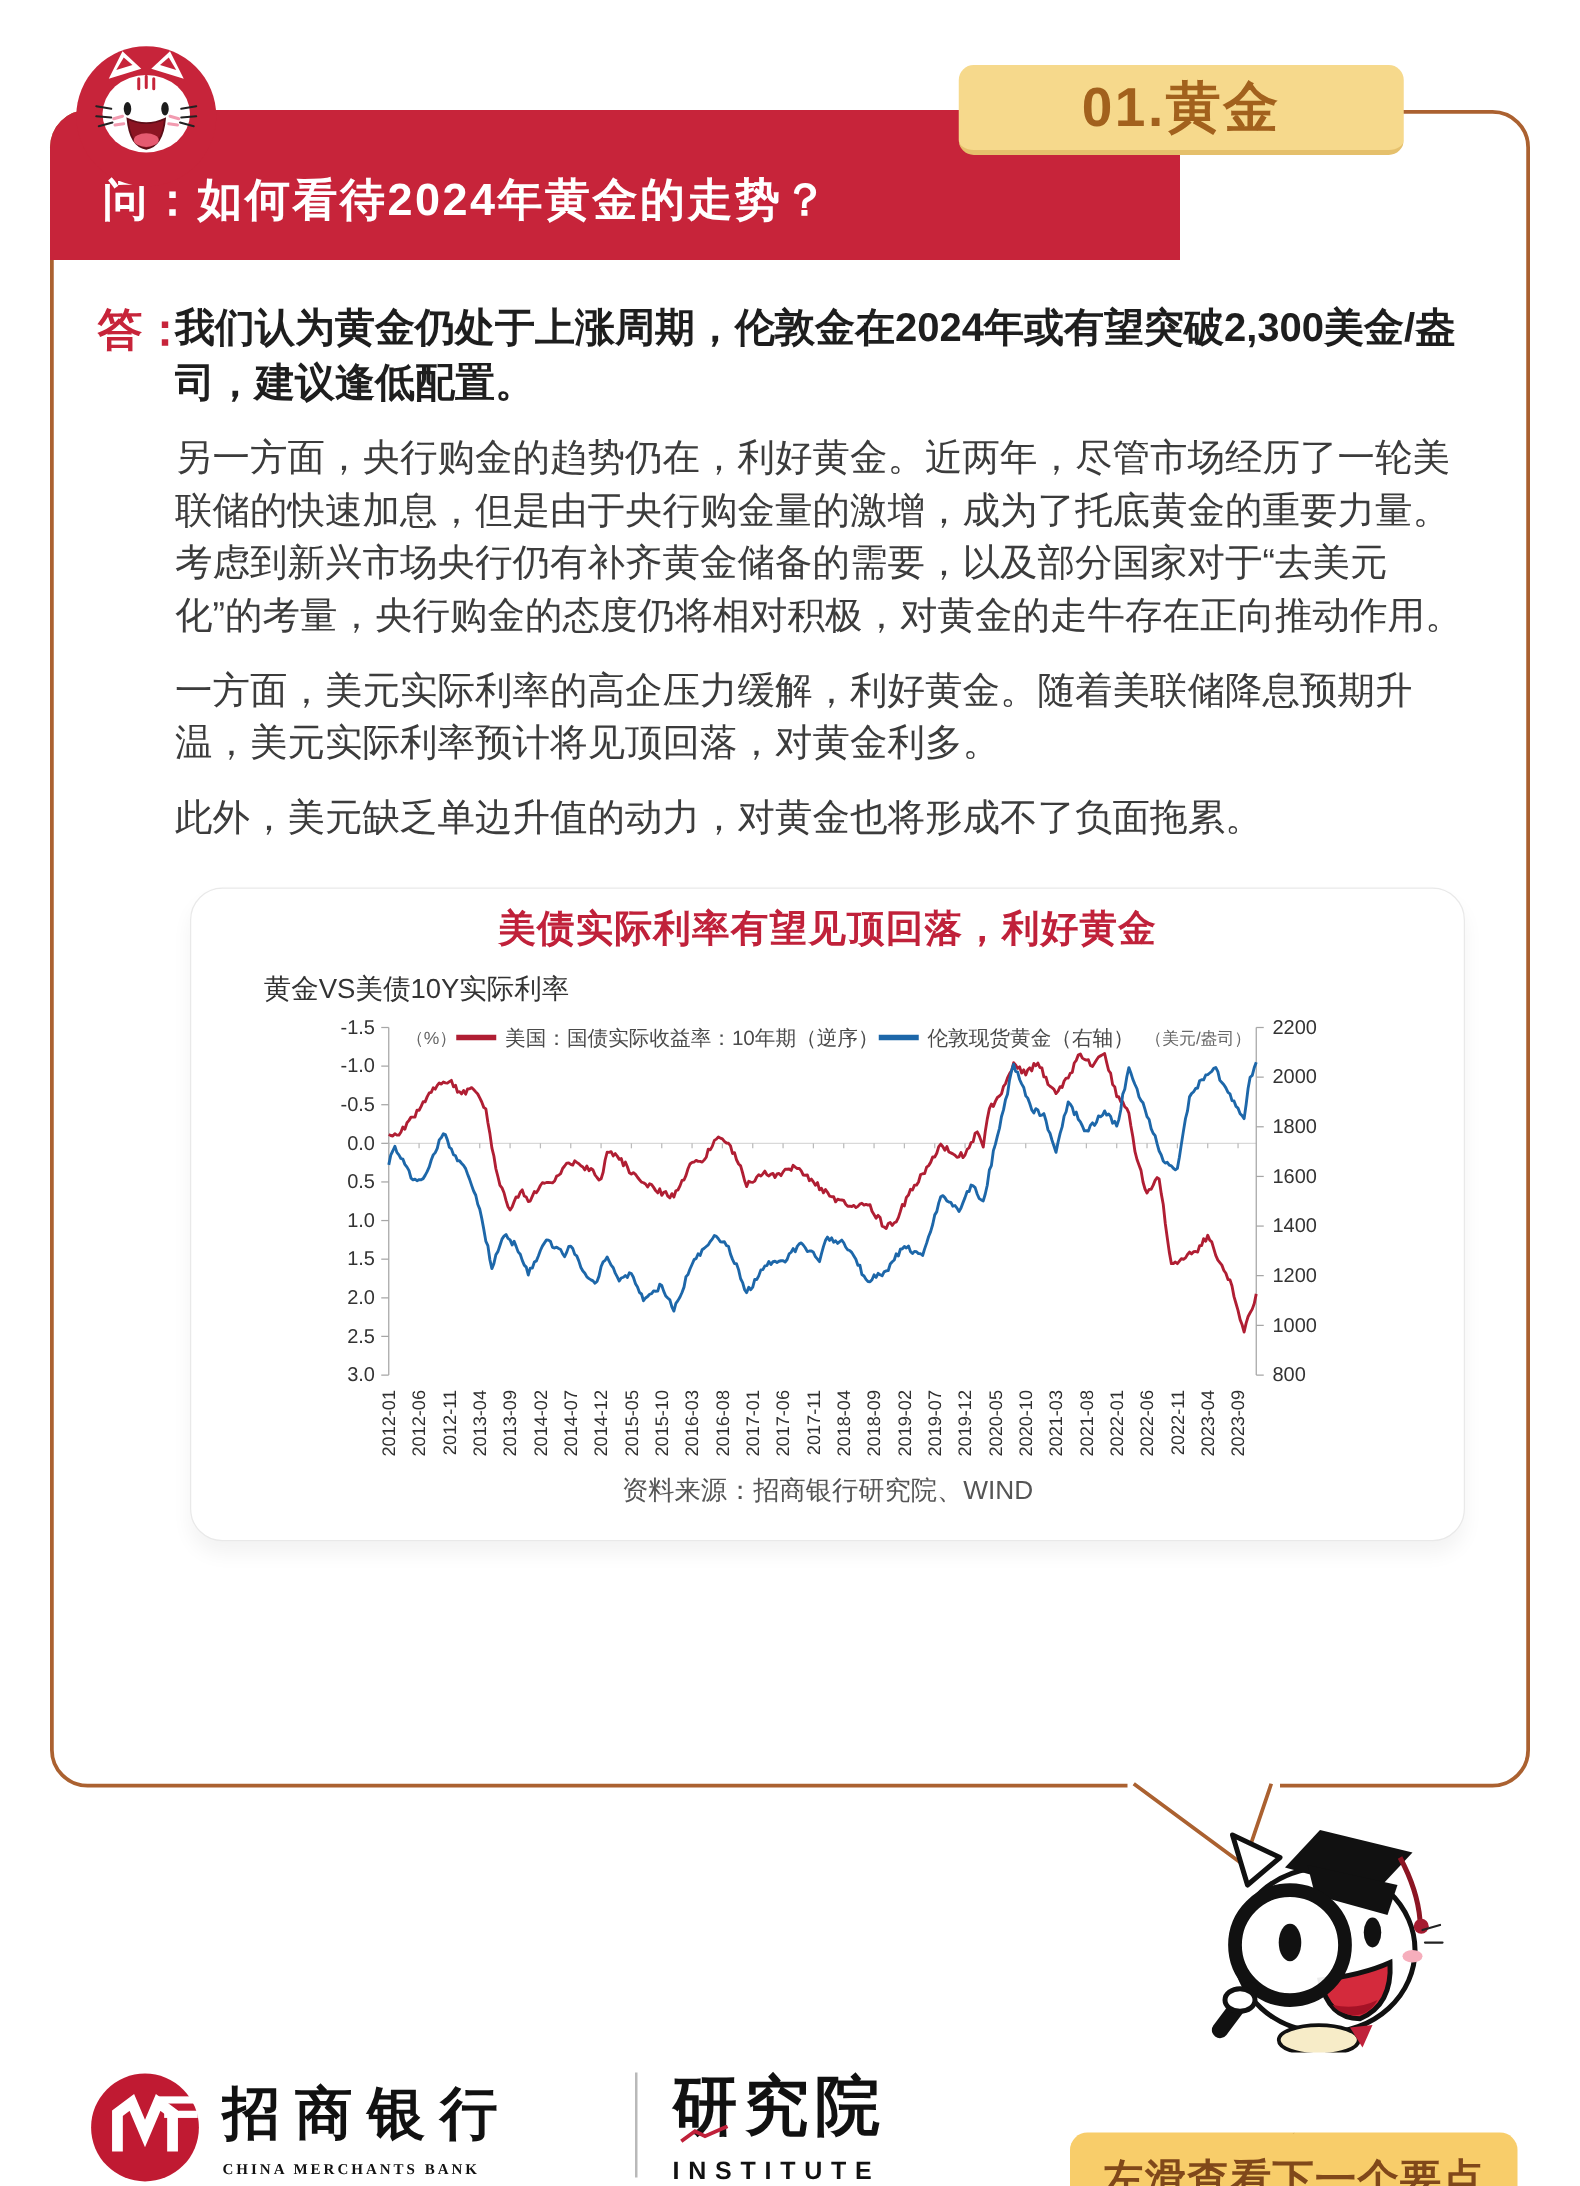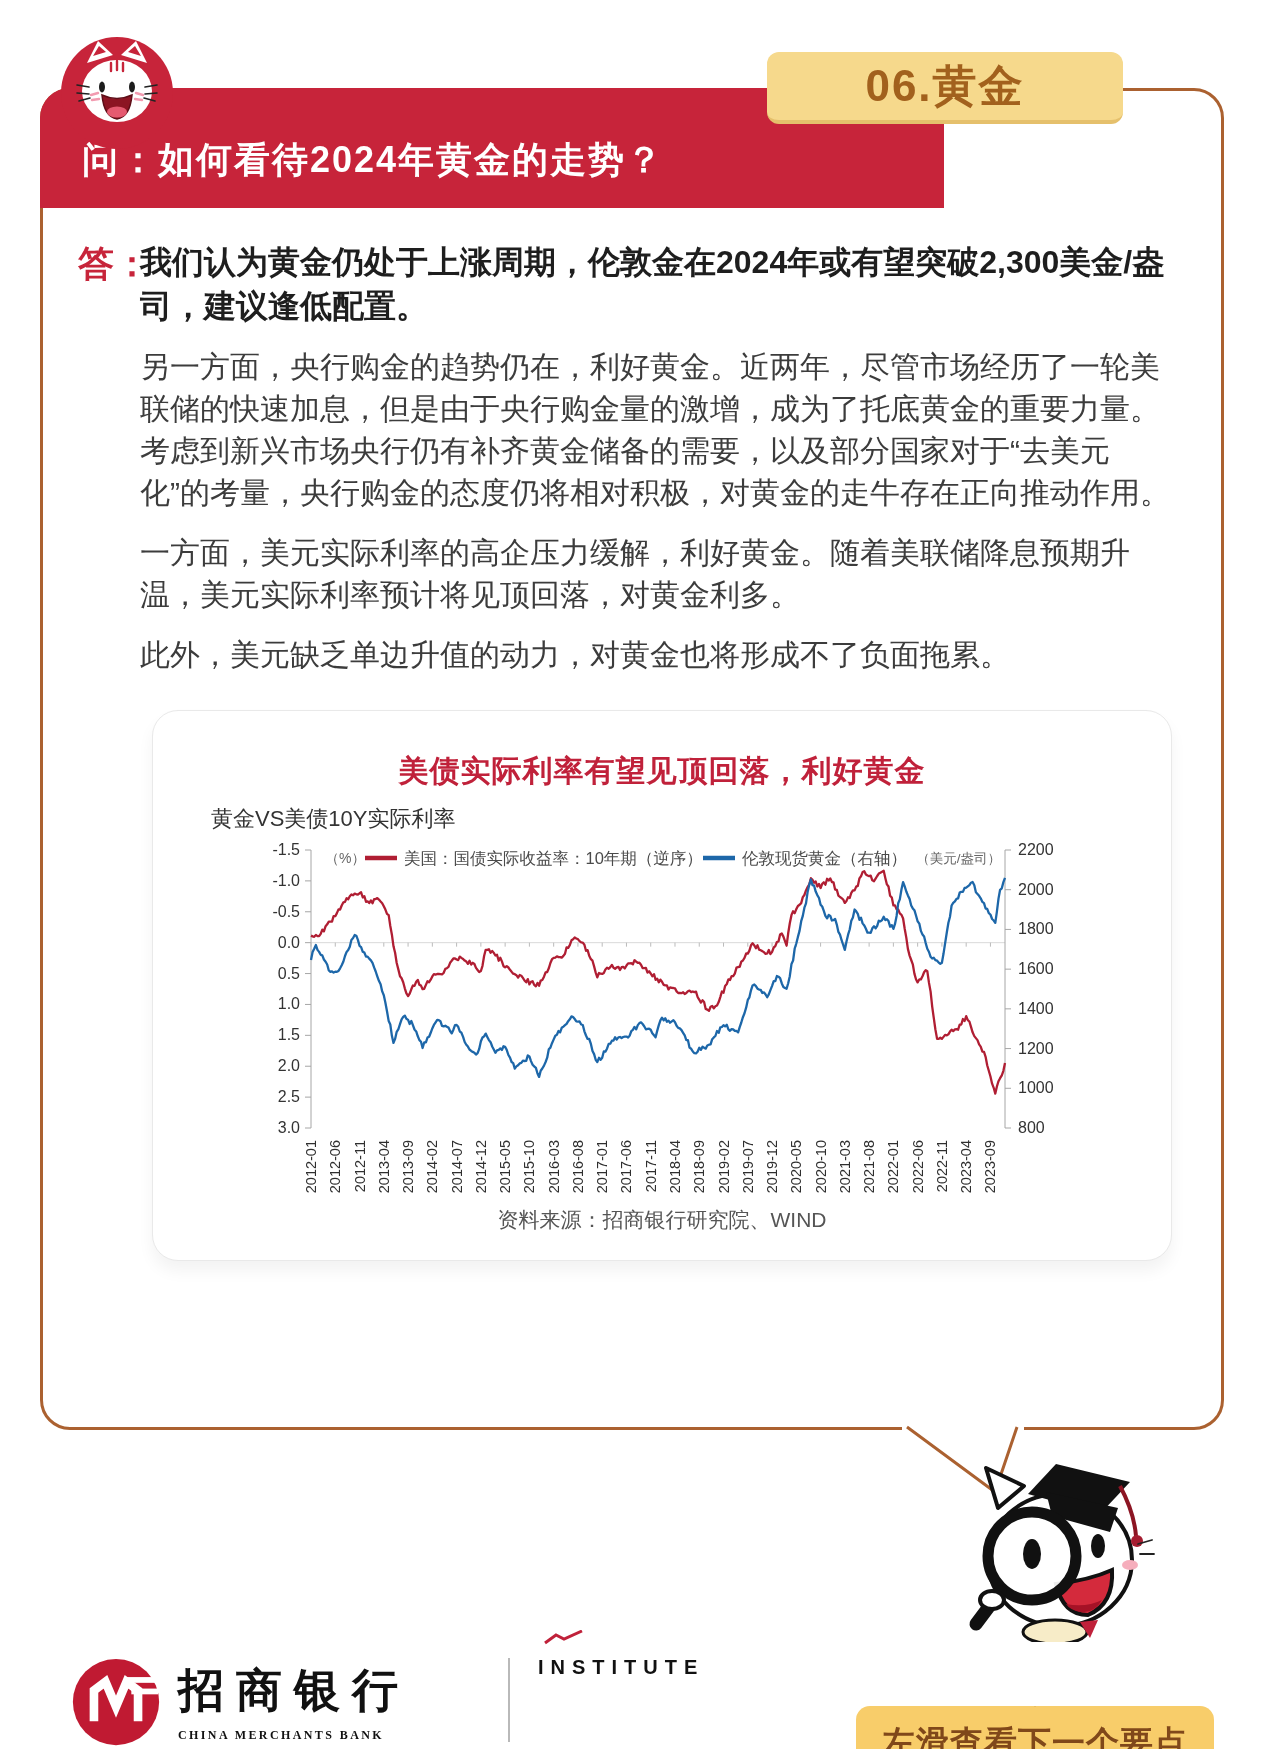--- a/index.html
+++ b/index.html
@@ -21,21 +21,21 @@
 
   
   .answer{position:relative;margin:149px 50px 0 97px;z-index:1;}
   .answer-label{position:absolute;left:-62px;top:0;color:#c7243a;font-size:36px;font-weight:800;}
   .lead{margin:0;font-size:32px;line-height:1.38;font-weight:800;color:#1e1e1e;}
   .para{margin:18px 0 0 0;font-size:30px;line-height:1.40;color:#3c3c3c;}
 
   
   .chart-card{width:1020px;margin:34px 0 0 109px;background:#fff;border:1px solid #e9e9e9;
               border-radius:26px;box-shadow:0 10px 16px rgba(0,0,0,.05);box-sizing:border-box;}
-  .chart-title{margin-top:40px;text-align:center;color:#c0213a;font-size:30px;font-weight:800;
+  .chart-title{margin-top:12px;text-align:center;color:#c0213a;font-size:30px;font-weight:800;
                letter-spacing:1px;}
   .chart-subtitle{margin:12px 0 0 58px;color:#333;font-size:22px;}
   .chart-svg{display:block;margin-top:4px;}
   .chart-source{text-align:center;color:#555;font-size:21px;margin:0 0 26px 0;}
 
   
   .tail{position:absolute;left:860px;top:1424px;z-index:4;}
   .mascot-bottom{position:absolute;left:960px;top:1452px;z-index:5;}
 
   
@@ -58,21 +58,21 @@
 <body>
 
 <div class="page">
 
   <div class="bubble">
 
     <div class="banner">
       <div class="question">问：如何看待2024年黄金的走势？</div>
     </div>
 
-    <div class="badge">06.黄金</div>
+    <div class="badge">01.黄金</div>
 
     <svg class="mascot-top" width="120" height="114" viewBox="0 0 120 114">
       <circle cx="60" cy="58" r="56" fill="#c7243a"></circle>
       <path d="M30 28 L41 6 L56 20 Z" fill="#fff"></path>
       <path d="M90 28 L79 6 L64 20 Z" fill="#fff"></path>
       <path d="M36 21 L42 11 L49 17 Z" fill="#c7243a"></path>
       <path d="M84 21 L78 11 L71 17 Z" fill="#c7243a"></path>
       <ellipse cx="60" cy="56" rx="35" ry="31" fill="#fff"></ellipse>
       <path d="M54 28 l0 8 M60 26 l0 9 M66 28 l0 8" stroke="#c7243a" stroke-width="2.4" stroke-linecap="round" fill="none"></path>
       <ellipse cx="45" cy="52" rx="3" ry="5.4" fill="#1c1c1c"></ellipse>
@@ -244,20 +244,21 @@
 
     <div class="bank-names">
       <div class="bank-cn">招商银行</div>
       <div class="bank-en">CHINA MERCHANTS BANK</div>
     </div>
 
     <div class="foot-divider"></div>
 
     <div class="inst-names">
       <div class="inst-cn">
+        <span>研究院</span>
         <svg class="inst-accent" width="40" height="16" viewBox="0 0 40 16">
           <polyline points="1,13 12,5 20,9 38,1" fill="none" stroke="#c0213a" stroke-width="3"></polyline>
         </svg>
       </div>
       <div class="inst-en">INSTITUTE</div>
     </div>
 
     <div class="swipe-banner">
       <svg width="44" height="36" viewBox="0 0 44 36">
         <path d="M40 6 C 26 8, 12 16, 7 28" fill="none" stroke="#80481a" stroke-width="5" stroke-linecap="round"></path>

